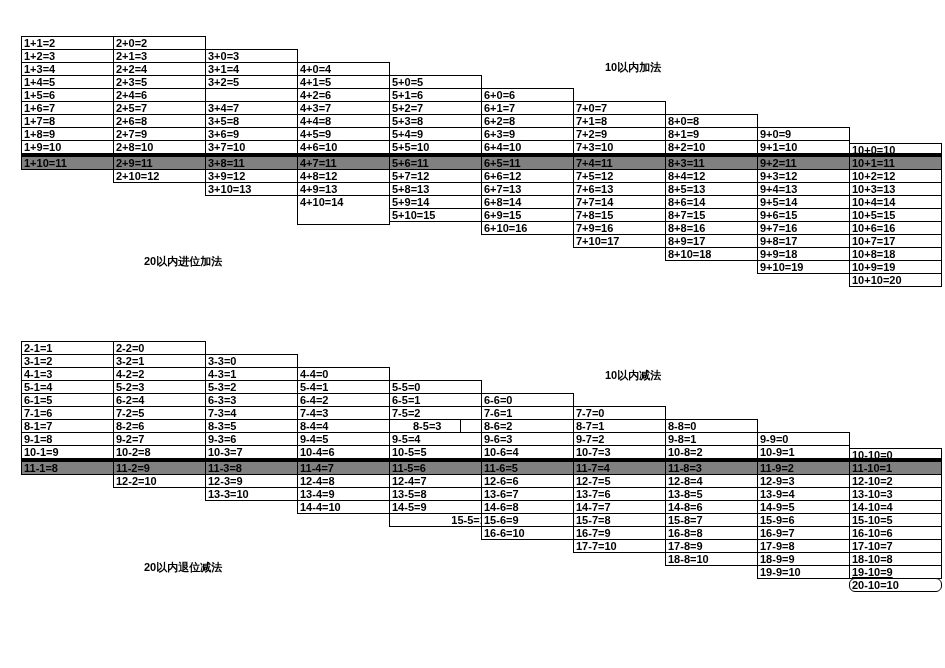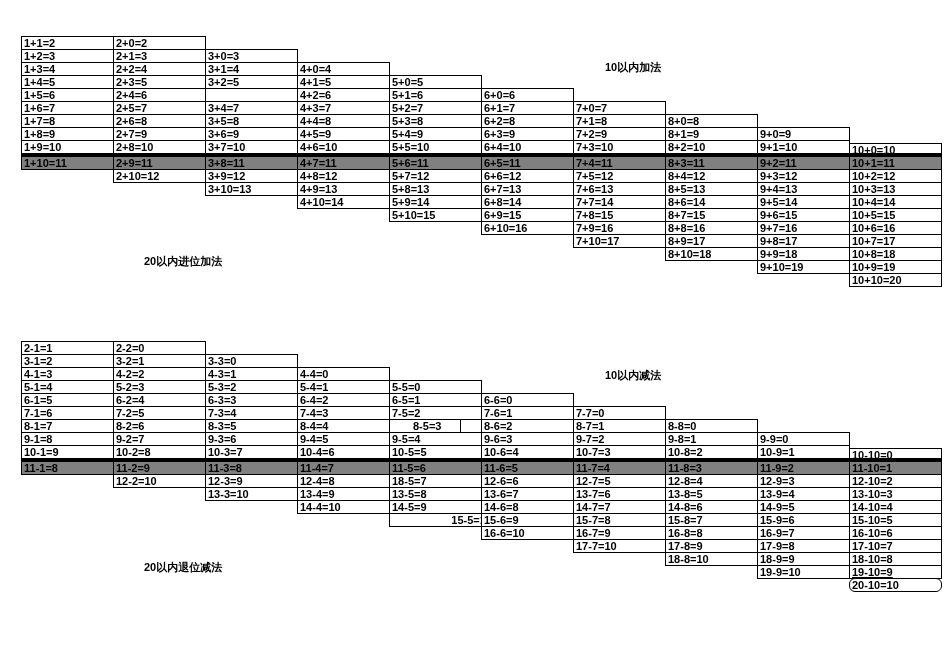--- a/index.html
+++ b/index.html
@@ -111,21 +111,21 @@
     <div class="cell" style="left: 757px; top: 169px; width: 93px; height: 14px;">9+3=12</div>
     <div class="cell" style="left: 849px; top: 169px; width: 93px; height: 14px;">10+2=12</div>
     <div class="cell" style="left: 205px; top: 182px; width: 93px; height: 14px;">3+10=13</div>
     <div class="cell" style="left: 297px; top: 182px; width: 93px; height: 14px;">4+9=13</div>
     <div class="cell" style="left: 389px; top: 182px; width: 93px; height: 14px;">5+8=13</div>
     <div class="cell" style="left: 481px; top: 182px; width: 93px; height: 14px;">6+7=13</div>
     <div class="cell" style="left: 573px; top: 182px; width: 93px; height: 14px;">7+6=13</div>
     <div class="cell" style="left: 665px; top: 182px; width: 93px; height: 14px;">8+5=13</div>
     <div class="cell" style="left: 757px; top: 182px; width: 93px; height: 14px;">9+4=13</div>
     <div class="cell" style="left: 849px; top: 182px; width: 93px; height: 14px;">10+3=13</div>
-    <div class="cell" style="left: 297px; top: 195px; width: 93px; height: 14px;">4+10=14</div>
+    <div class="cell" style="left: 297px; top: 195px; width: 93px; height: 30px;">4+10=14</div>
     <div class="cell" style="left: 389px; top: 195px; width: 93px; height: 14px;">5+9=14</div>
     <div class="cell" style="left: 481px; top: 195px; width: 93px; height: 14px;">6+8=14</div>
     <div class="cell" style="left: 573px; top: 195px; width: 93px; height: 14px;">7+7=14</div>
     <div class="cell" style="left: 665px; top: 195px; width: 93px; height: 14px;">8+6=14</div>
     <div class="cell" style="left: 757px; top: 195px; width: 93px; height: 14px;">9+5=14</div>
     <div class="cell" style="left: 849px; top: 195px; width: 93px; height: 14px;">10+4=14</div>
     <div class="cell" style="left: 389px; top: 208px; width: 93px; height: 14px;">5+10=15</div>
     <div class="cell" style="left: 481px; top: 208px; width: 93px; height: 14px;">6+9=15</div>
     <div class="cell" style="left: 573px; top: 208px; width: 93px; height: 14px;">7+8=15</div>
     <div class="cell" style="left: 665px; top: 208px; width: 93px; height: 14px;">8+7=15</div>
@@ -207,21 +207,21 @@
     <div class="cell cell-shade" style="left: 297px; top: 461px; width: 93px; height: 14px;">11-4=7</div>
     <div class="cell cell-shade" style="left: 389px; top: 461px; width: 93px; height: 14px;">11-5=6</div>
     <div class="cell cell-shade" style="left: 481px; top: 461px; width: 93px; height: 14px;">11-6=5</div>
     <div class="cell cell-shade" style="left: 573px; top: 461px; width: 93px; height: 14px;">11-7=4</div>
     <div class="cell cell-shade" style="left: 665px; top: 461px; width: 93px; height: 14px;">11-8=3</div>
     <div class="cell cell-shade" style="left: 757px; top: 461px; width: 93px; height: 14px;">11-9=2</div>
     <div class="cell cell-shade" style="left: 849px; top: 461px; width: 93px; height: 14px;">11-10=1</div>
     <div class="cell" style="left: 113px; top: 474px; width: 93px; height: 14px;">12-2=10</div>
     <div class="cell" style="left: 205px; top: 474px; width: 93px; height: 14px;">12-3=9</div>
     <div class="cell" style="left: 297px; top: 474px; width: 93px; height: 14px;">12-4=8</div>
-    <div class="cell" style="left: 389px; top: 474px; width: 93px; height: 14px;">18-5=7</div>
+    <div class="cell" style="left: 389px; top: 474px; width: 93px; height: 14px;">12-4=7</div>
     <div class="cell" style="left: 481px; top: 474px; width: 93px; height: 14px;">12-6=6</div>
     <div class="cell" style="left: 573px; top: 474px; width: 93px; height: 14px;">12-7=5</div>
     <div class="cell" style="left: 665px; top: 474px; width: 93px; height: 14px;">12-8=4</div>
     <div class="cell" style="left: 757px; top: 474px; width: 93px; height: 14px;">12-9=3</div>
     <div class="cell" style="left: 849px; top: 474px; width: 93px; height: 14px;">12-10=2</div>
     <div class="cell" style="left: 205px; top: 487px; width: 93px; height: 14px;">13-3=10</div>
     <div class="cell" style="left: 297px; top: 487px; width: 93px; height: 14px;">13-4=9</div>
     <div class="cell" style="left: 389px; top: 487px; width: 93px; height: 14px;">13-5=8</div>
     <div class="cell" style="left: 481px; top: 487px; width: 93px; height: 14px;">13-6=7</div>
     <div class="cell" style="left: 573px; top: 487px; width: 93px; height: 14px;">13-7=6</div>

